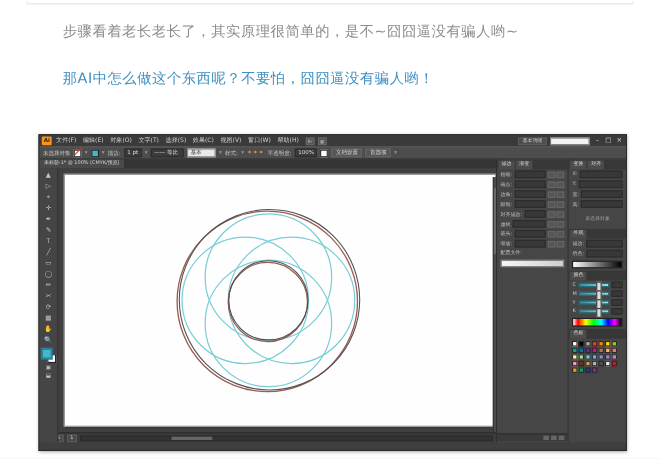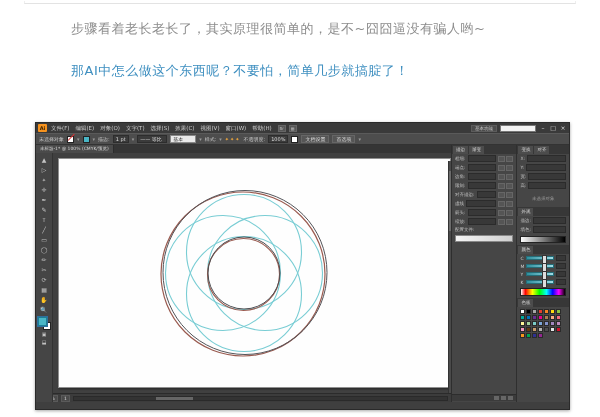--- a/index.html
+++ b/index.html
@@ -1,21 +1,21 @@
 <!DOCTYPE html>
 <html><head>
 <meta charset="utf-8">
 <style>
   * { margin:0; padding:0; box-sizing:border-box; }
   html,body { width:600px; height:417px; background:#fff; font-family:"DejaVu Sans","Liberation Sans",sans-serif; overflow:hidden; }
   #page { position:relative; width:600px; height:417px; background:#fff; }
 
   .toprule { position:absolute; left:24px; top:1px; width:552px; height:3px; border-bottom:1px solid #e3e3e3; border-left:1px solid #eee; border-right:1px solid #eee; }
 
-  .para { position:absolute; left:71px; font-size:13px; letter-spacing:0.5px; white-space:nowrap; }
+  .para { position:absolute; left:57px; font-size:13px; letter-spacing:0.5px; white-space:nowrap; }
   .para.gray { color:#8c8c8c; }
   .para.blue { color:#3e8fc0; }
 
   
   #ai { position:absolute; left:35px; top:122px; width:535px; height:288px; background:#3f3f3f; border:1px solid #2a2a2a; box-shadow:0 1px 3px rgba(0,0,0,.35); font-size:5.5px; color:#c9c9c9; }
 
   .menubar { position:absolute; left:0; top:0; width:100%; height:10px; background:#3a3a3a; display:flex; align-items:center; padding:0 2px; gap:1px; }
   .ai-badge { width:9px; height:8px; background:#f7931e; color:#3a2200; font-size:5px; font-weight:bold; display:flex; align-items:center; justify-content:center; border-radius:1px; }
   .menu-item { padding:0 3px; line-height:10px; color:#cfcfcf; white-space:nowrap; overflow:hidden; }
   .mb-icon { width:8px; height:7px; background:#555; border:1px solid #666; margin-left:2px; font-size:4px; color:#bbb; text-align:center; line-height:6px; }
@@ -87,21 +87,21 @@
   .hscroll { flex:1; height:5px; background:#333; border:1px solid #2a2a2a; position:relative; }
   .hscroll .thumb { position:absolute; left:22%; top:0; width:10%; height:100%; background:#666; }
 </style>
 </head>
 <body>
 
 <div id="page">
   <div class="toprule"></div>
 
   <div class="para gray" style="top:20px;">步骤看着老长老长了，其实原理很简单的，是不~囧囧逼没有骗人哟~</div>
-  <div class="para blue" style="top:62px;">那AI中怎么做这个东西呢？不要怕，简单几步就搞腚了！</div>
+  <div class="para blue" style="top:62px;">那AI中怎么做这个东西呢？不要怕，囧囧逼没有骗人哟！</div>
 
   <div id="ai">
 
     <div class="menubar">
       <span class="ai-badge">Ai</span>
       <span class="menu-repeat" style="display:flex;">
 
       <span class="menu-item">文件(F)</span>
           <span class="menu-item">编辑(E)</span>
           <span class="menu-item">对象(O)</span>

